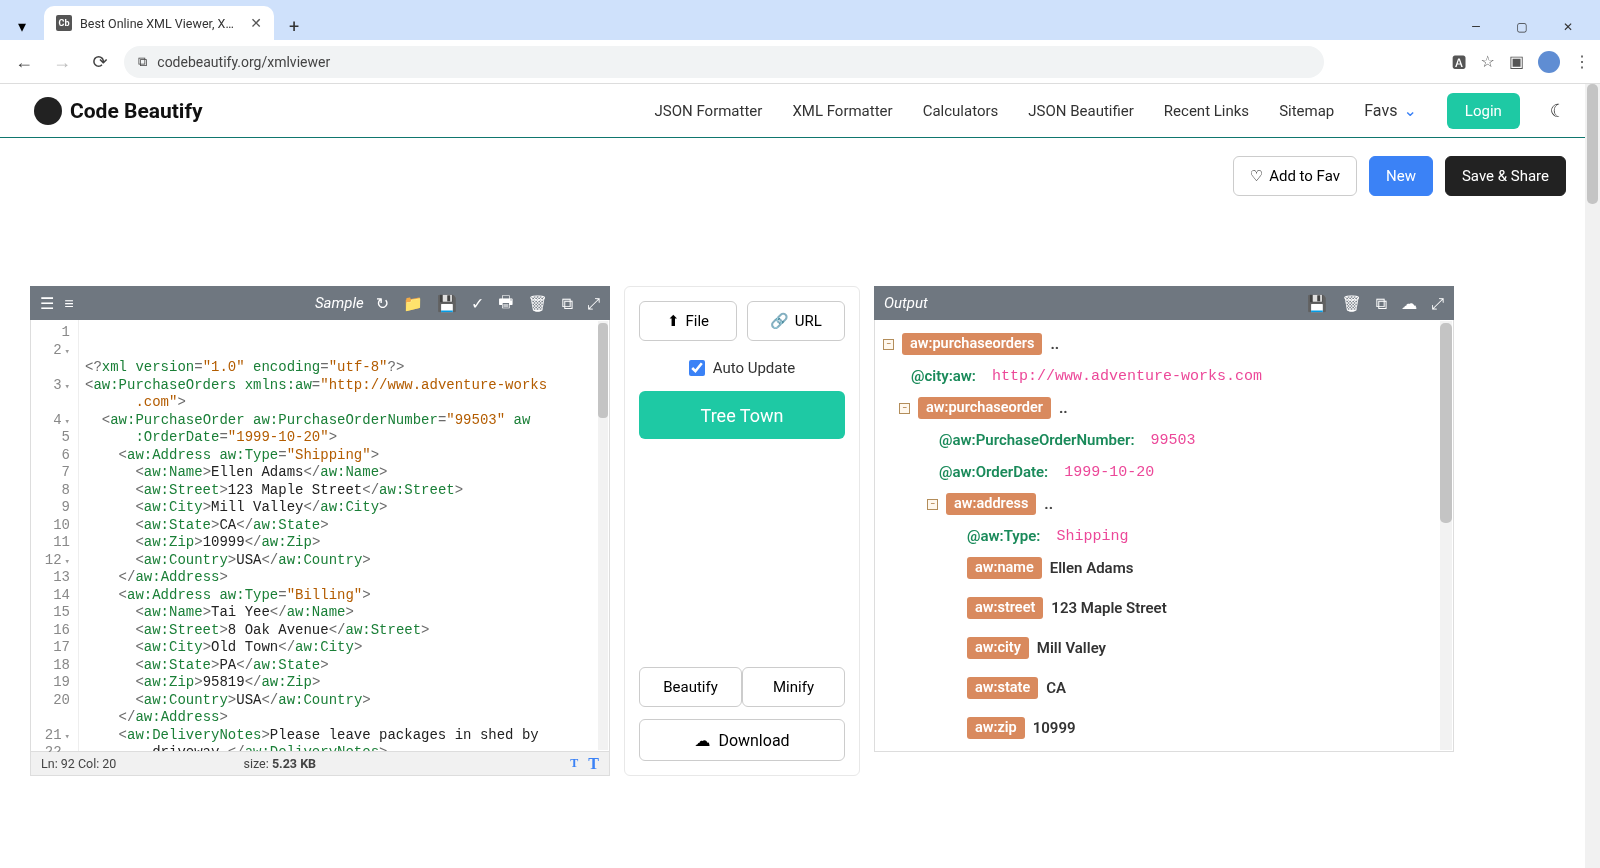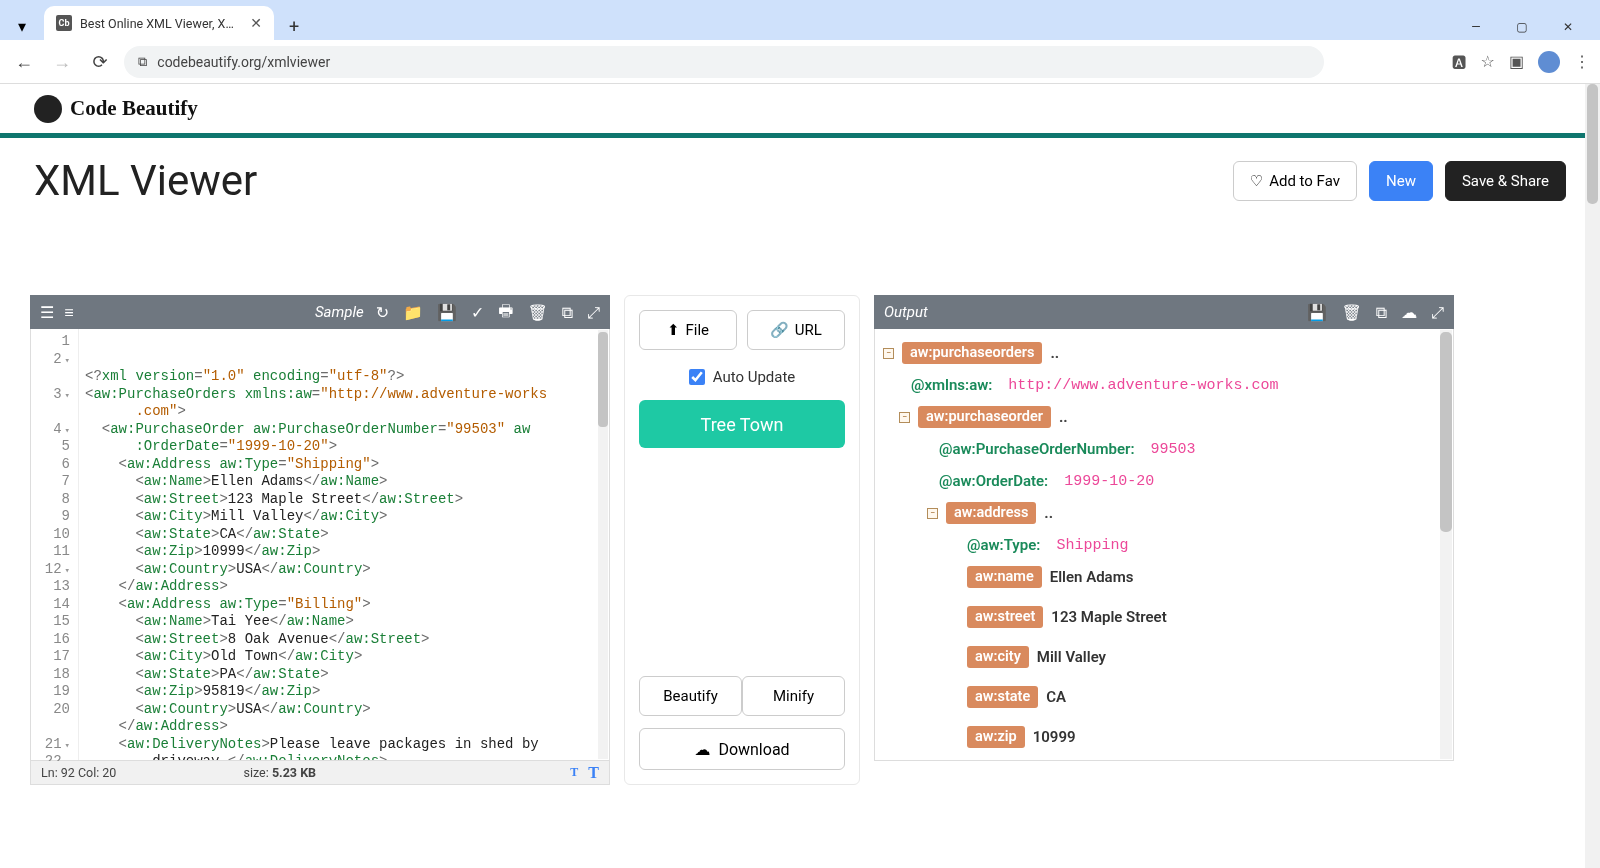--- a/index.html
+++ b/index.html
@@ -20,21 +20,21 @@
 .urlbar-row { background: #fff; height: 44px; display: flex; align-items: center; padding: 0 10px; gap: 10px; border-bottom: 1px solid #ddd; }
 .nav-icon { width: 28px; height: 28px; display: flex; align-items: center; justify-content: center; color: #444; font-size: 18px; cursor: pointer; }
 .nav-icon.dim { color: #bbb; }
 .url-field { flex: 1; max-width: 1200px; height: 32px; background: #f1f3f4; border-radius: 16px; display: flex; align-items: center; padding: 0 14px; color: #444; font-size: 14px; }
 .url-field .lock { margin-right: 10px; font-size: 13px; }
 .right-icons { margin-left: auto; display: flex; gap: 14px; align-items: center; color: #555; }
 .right-icons span { cursor: pointer; font-size: 16px; }
 .profile-dot { width: 22px; height: 22px; border-radius: 50%; background: #5f8dd3; display: inline-block; }
 
 
-.top-nav { height: 54px; border-bottom: 5px solid #0f766e; display: flex; align-items: center; padding: 0 34px; font-family: Liberation Serif, serif; }
+.top-nav { height: 54px; border-bottom: 1px solid #0f766e; display: flex; align-items: center; padding: 0 34px; }
 .logo { display: flex; align-items: center; gap: 8px; }
 .logo-icon { width: 28px; height: 28px; border-radius: 50%; background: #222; }
 .logo-text { font-size: 21px; font-weight: 700; color: #111; }
 .nav-links { margin-left: auto; display: flex; align-items: center; gap: 30px; }
 .nav-links a { font-size: 15px; color: #333; text-decoration: none; cursor: pointer; }
 .favs { display: flex; align-items: center; gap: 6px; color: #333; }
 .login-btn { background: #1ec9a4; color: #fff; padding: 9px 18px; border-radius: 6px; font-size: 15px; cursor: pointer; }
 .moon-icon { font-size: 18px; color: #333; cursor: pointer; }
 
 
@@ -138,24 +138,37 @@
     <span class="profile-dot"></span>
     <span>⋮</span>
   </div>
 </div>
 
 <div class="top-nav">
   <div class="logo">
     <div class="logo-icon"></div>
     <div class="logo-text">Code Beautify</div>
   </div>
+  <div class="nav-links">
+    <a>JSON Formatter</a>
+    <a>XML Formatter</a>
+    <a>Calculators</a>
+    <a>JSON Beautifier</a>
+    <a>Recent Links</a>
+    <a>Sitemap</a>
+    <div class="favs">
+      <span>Favs</span>
+      <span style="color:#3b82f6;">⌄</span>
+    </div>
+    <div class="login-btn">Login</div>
+    <div class="moon-icon">☾</div>
+  </div>
 </div>
 
 <div class="page-header">
-  <div class="page-title">XML Viewer</div>
   <div class="header-actions">
     <div class="btn">
       <span>♡</span>
       <span>Add to Fav</span>
     </div>
     <div class="btn blue">New</div>
     <div class="btn dark">Save &amp; Share</div>
   </div>
 </div>
 
@@ -266,21 +279,21 @@
       <div class="scroll">
           <div class="scroll-thumb"></div>
         </div>
 
       <div class="tree-row">
         <span class="toggle-box">−</span>
         <span class="elem-tag">aw:purchaseorders</span>
         <span class="dots">..</span>
       </div>
       <div class="tree-row ind1">
-        <span class="attr-row">@xmlns:aw:</span>
+        <span class="attr-row">@city:aw:</span>
         <span class="attr-val">http://www.adventure-works.com</span>
       </div>
       <div class="tree-row with-toggle1">
         <span class="toggle-box">−</span>
         <span class="elem-tag">aw:purchaseorder</span>
         <span class="dots">..</span>
       </div>
       <div class="tree-row ind2">
         <span class="attr-row">@aw:PurchaseOrderNumber:</span>
         <span class="attr-val">99503</span>

